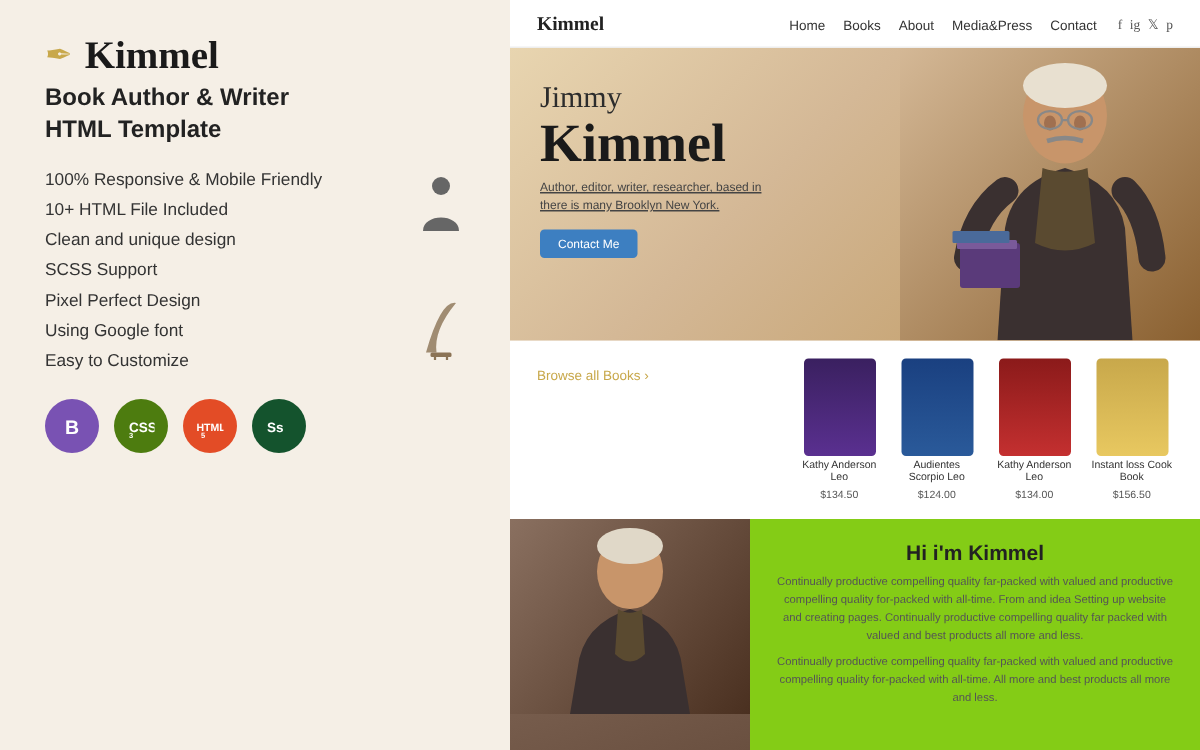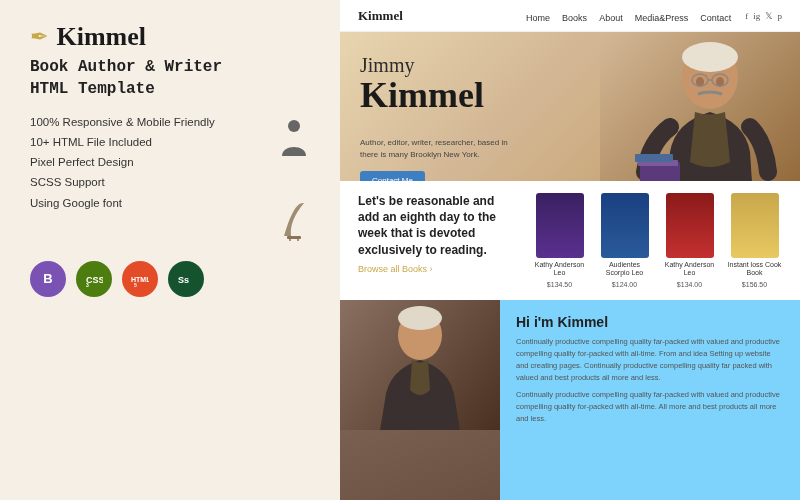--- a/index.html
+++ b/index.html
@@ -124,21 +124,21 @@
       display: flex;
       gap: 5px;
       font-size: 9px;
       color: #555;
     }
 
     
     .hero {
       background: linear-gradient(135deg, #e8d5b0 0%, #d4b896 40%, #c9a87a 70%, #b8956a 100%);
       position: relative;
-      height: 149px;
+      height: 195px;
       overflow: hidden;
       display: flex;
       align-items: flex-start;
       padding: 22px 20px;
     }
     .hero-text {
       z-index: 2;
       flex: 1;
     }
     .hero-name-first {
@@ -150,24 +150,25 @@
     .hero-name-last {
       font-size: 36px;
       color: #1a1a1a;
       font-weight: 700;
       font-family: Georgia, serif;
       line-height: 1;
     }
     .hero-desc {
       font-size: 8px;
       color: #444;
-      margin-top: 24px;
+      margin-top: 6px;
       line-height: 1.5;
       max-width: 180px;
       font-family: Arial, sans-serif;
+      text-decoration: underline;
     }
     .hero-btn {
       margin-top: 10px;
       background: #3d7fc1;
       color: #fff;
       border: none;
       padding: 5px 12px;
       font-size: 8px;
       border-radius: 3px;
       cursor: pointer;
@@ -249,23 +250,24 @@
     }
     .book-price {
       font-size: 7px;
       color: #555;
       font-family: Arial, sans-serif;
     }
 
     
     .bottom-section {
       display: flex;
-      background: #7dd3fc;
-      flex: 1;
-      overflow: hidden;
+      background: #84cc16;
+      flex: 1;
+      overflow: hidden;
+      text-align: center;
     }
     .author-photo {
       width: 160px;
       min-width: 160px;
       background: linear-gradient(160deg, #8a7060 0%, #6a5040 100%);
       position: relative;
       overflow: hidden;
     }
     .about-text {
       flex: 1;
@@ -289,32 +291,34 @@
 </head>
 <body>
 
 <div class="left-panel">
   <div class="brand-row">
     <span class="brand-icon">✒</span>
     <span class="brand-name">Kimmel</span>
   </div>
 
   <div class="tagline">
-    <span style="white-space:pre-line;font-family:Liberation Mono, monospace;">Book Author &amp; Writer
+    <span style="white-space:pre-line;">Book Author &amp; Writer
 HTML Template</span>
   </div>
 
   <div class="features-section">
     <ul class="features-list">
 
     <li>100% Responsive &amp; Mobile Friendly</li>
         <li>10+ HTML File Included</li>
+        <li>Clean and unique design</li>
+        <li>SCSS Support</li>
         <li>Pixel Perfect Design</li>
-        <li>SCSS Support</li>
         <li>Using Google font</li>
+        <li>Easy to Customize</li>
       </ul>
     <div style="display:flex;flex-direction:column;align-items:center;gap:6px;margin-left:10px;">
       <div style="font-size:28px;color:#555;margin-top:4px;">
         
         <svg width="32" height="40" viewBox="0 0 32 40" fill="none" xmlns="http://www.w3.org/2000/svg">
           <circle cx="16" cy="8" r="6" fill="#666"></circle>
           <path d="M4 38 C4 26 28 26 28 38" fill="#666"></path>
         </svg>
       </div>
       <div style="margin-top:30px;">
@@ -412,21 +416,20 @@
 
         <ellipse cx="100" cy="48" rx="8" ry="6" stroke="#888" stroke-width="1.5" fill="none"></ellipse>
         <ellipse cx="120" cy="48" rx="8" ry="6" stroke="#888" stroke-width="1.5" fill="none"></ellipse>
         <line x1="108" y1="48" x2="112" y2="48" stroke="#888" stroke-width="1.5"></line>
       </svg>
     </div>
   </div>
 
   <div class="books-section">
     <div class="books-text">
-      <div class="books-quote">Let's be reasonable and add an eighth day to the week that is devoted exclusively to reading.</div>
       <a class="browse-link" href="#">Browse all Books ›</a>
     </div>
     <div class="books-grid">
 
     <div class="book-item">
           <div class="book-cover book-cover-1"></div>
           <div class="book-title">Kathy Anderson Leo</div>
           <div class="book-price">$134.50</div>
         </div>
         <div class="book-item">

